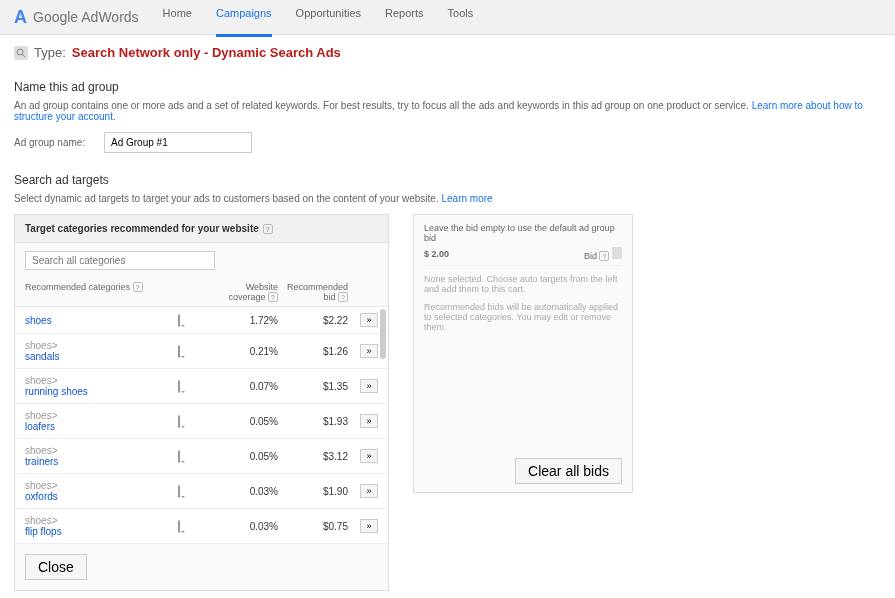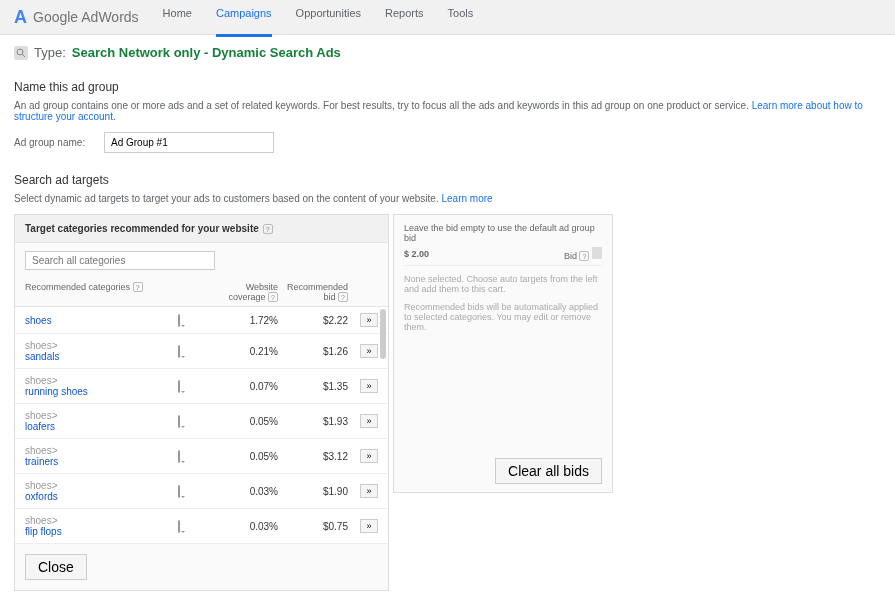--- a/index.html
+++ b/index.html
@@ -11,30 +11,30 @@
   .logo-a { font-weight: bold; font-size: 18px; } .logo-a .b { color: #4285f4; }
   .logo-text { font-size: 14px; color: #757575; }
   .nav { display: flex; gap: 24px; font-size: 11px; }
   .nav-item { color: #5f6368; cursor: pointer; padding-bottom: 8px; }
   .nav-item.active { color: #1a73e8; border-bottom: 3px solid #1a73e8; margin-bottom: -10px; }
 
   .content { padding: 10px 14px; }
   .type-row { display: flex; align-items: center; gap: 6px; font-size: 13px; margin-bottom: 20px; }
   .type-icon { width: 14px; height: 14px; background: #ddd; border-radius: 2px; display: inline-flex; align-items: center; justify-content: center; }
   .type-label { color: #5f6368; }
-  .type-value { font-weight: bold; color: #15803d; }
+  .type-value { font-weight: bold; color: #b91c1c; }
 
   .section { margin-bottom: 20px; }
   .section-title { font-size: 12px; color: #333; margin-bottom: 6px; }
   .section-desc { font-size: 10px; color: #5f6368; margin-bottom: 10px; }
   .field-row { display: flex; align-items: center; gap: 10px; font-size: 10px; margin-bottom: 10px; }
   .field-label { min-width: 80px; color: #5f6368; }
-  .field-input { width: 170px; padding: 4px 6px; border: 1px solid #ccc; font-size: 10px; }
-
-  .panels { display: flex; gap: 4px; align-items: flex-start; }
+  .field-input { width: 148px; padding: 4px 6px; border: 1px solid #ccc; font-size: 10px; }
+
+  .panels { display: flex; gap: 24px; align-items: flex-start; }
   .panel { border: 1px solid #ddd; background: #fafafa; }
   .panel-left { width: 375px; }
   .panel-right { width: 220px; }
   .panel-header { padding: 8px 10px; font-size: 10px; font-weight: bold; background: #f1f1f1; border-bottom: 1px solid #e5e5e5; display: flex; align-items: center; gap: 4px; }
   .help { display: inline-block; width: 10px; height: 10px; border: 1px solid #bbb; border-radius: 2px; font-size: 7px; line-height: 10px; text-align: center; color: #888; font-weight: normal; }
 
   .search-wrap { padding: 8px 10px; }
   .search-input { width: 190px; padding: 3px 6px; border: 1px solid #ccc; font-size: 10px; background: #fff; }
 
   .cols-header { display: flex; padding: 4px 10px; font-size: 9px; color: #666; border-bottom: 1px solid #e5e5e5; }

